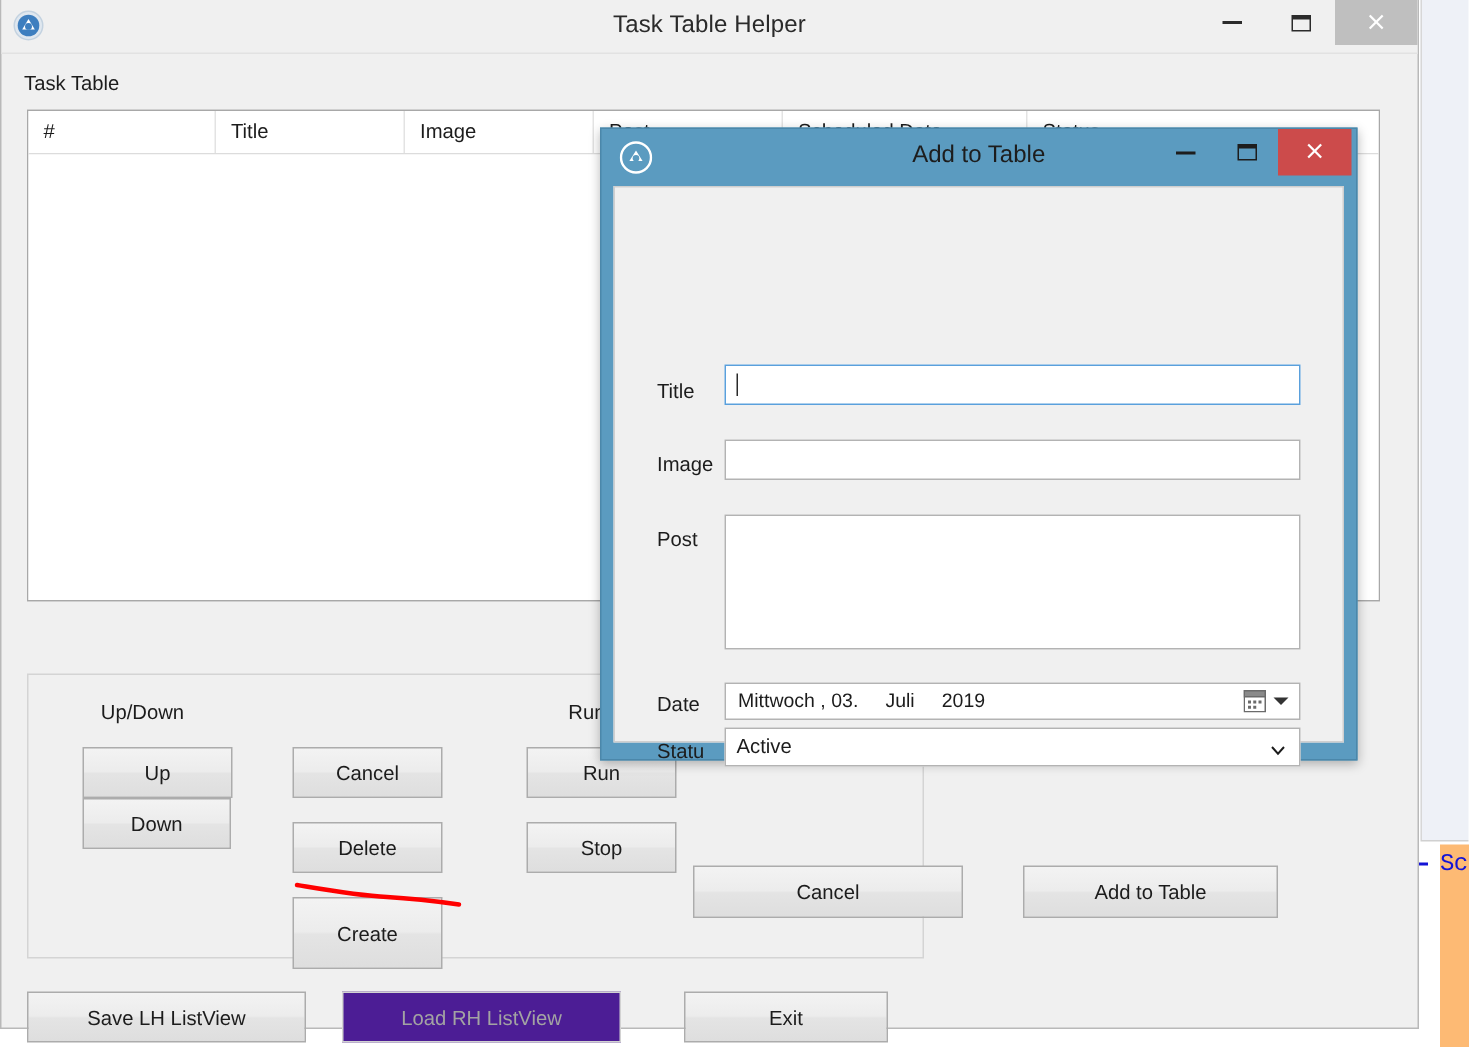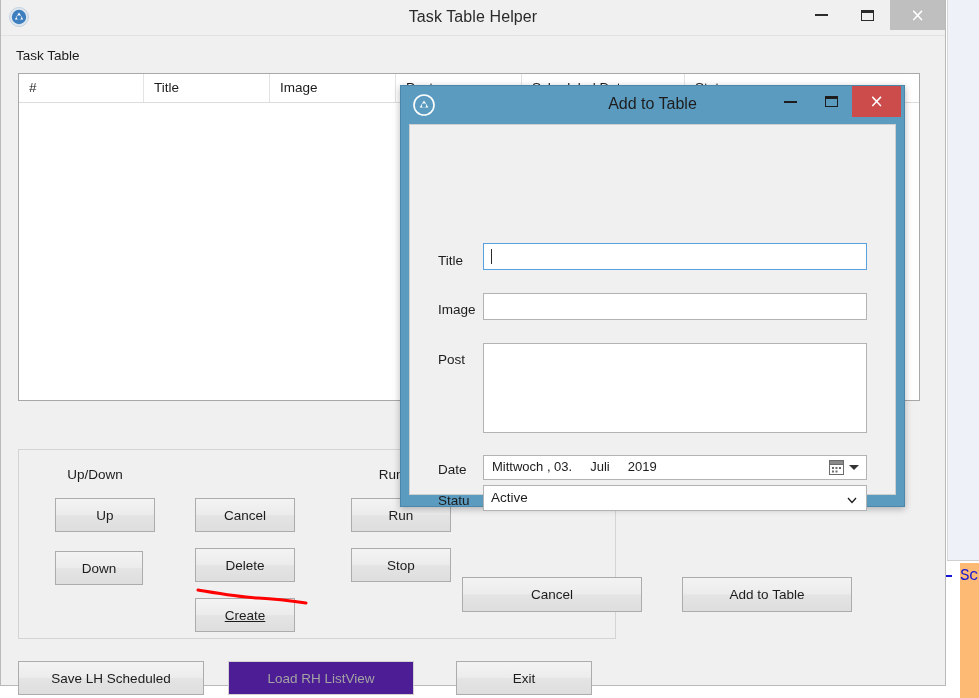--- a/index.html
+++ b/index.html
@@ -146,24 +146,24 @@
     color: #1c1c1c;
     font-family: "Liberation Sans", sans-serif;
     display: flex; align-items: center; justify-content: center;
     cursor: default;
     white-space: nowrap;
     overflow: hidden;
   }
   .btn.disabled { color: #a3a3a3; border-color: #d2d2d2; background: #4c1d95; }
 
   #btn-up     { left: 36px;  top: 48px;  width: 100px; height: 34px; }
-  #btn-down   { left: 36px;  top: 101px;  width: 88px; height: 34px; }
+  #btn-down   { left: 36px;  top: 82px;  width: 99px; height: 34px; }
   #btn-insert { left: 176px; top: 48px;  width: 100px; height: 34px; }
   #btn-delete { left: 176px; top: 98px;  width: 100px; height: 34px; }
-  #btn-create { left: 176px; top: 148px; width: 100px; height: 34px; text-decoration: underline; }
+  #btn-create { left: 176px; top: 148px; width: 100px; height: 48px; }
   #btn-run    { left: 332px; top: 48px;  width: 100px; height: 34px; }
   #btn-stop   { left: 332px; top: 98px;  width: 100px; height: 34px; }
 
   #btn-save   { position: absolute; left: 17px;  top: 625px; width: 186px; height: 34px; }
   #btn-load   { position: absolute; left: 227px; top: 625px; width: 186px; height: 34px; }
   #btn-exit   { position: absolute; left: 455px; top: 625px; width: 136px; height: 34px; }
 
   
   #annotation {
     position: absolute;
@@ -318,21 +318,21 @@
 
         <div class="btn" id="btn-up">Up</div>
         <div class="btn" id="btn-down">Down</div>
         <div class="btn" id="btn-insert">Cancel</div>
         <div class="btn" id="btn-delete">Delete</div>
         <div class="btn" id="btn-create">Create</div>
         <div class="btn" id="btn-run">Run</div>
         <div class="btn" id="btn-stop">Stop</div>
       </div>
 
-      <div class="btn" id="btn-save">Save LH Scheduled</div>
+      <div class="btn" id="btn-save">Save LH ListView</div>
       <div class="btn disabled" id="btn-load">Load RH ListView</div>
       <div class="btn" id="btn-exit">Exit</div>
 
     </div>
   </div>
 
   <svg id="annotation" viewBox="0 0 115 22">
     <path d="M2,6 C20,9 42,13 62,14 C80,15 96,17 110,19" stroke="#ff0000" stroke-width="3" fill="none" stroke-linecap="round"></path>
   </svg>
 

